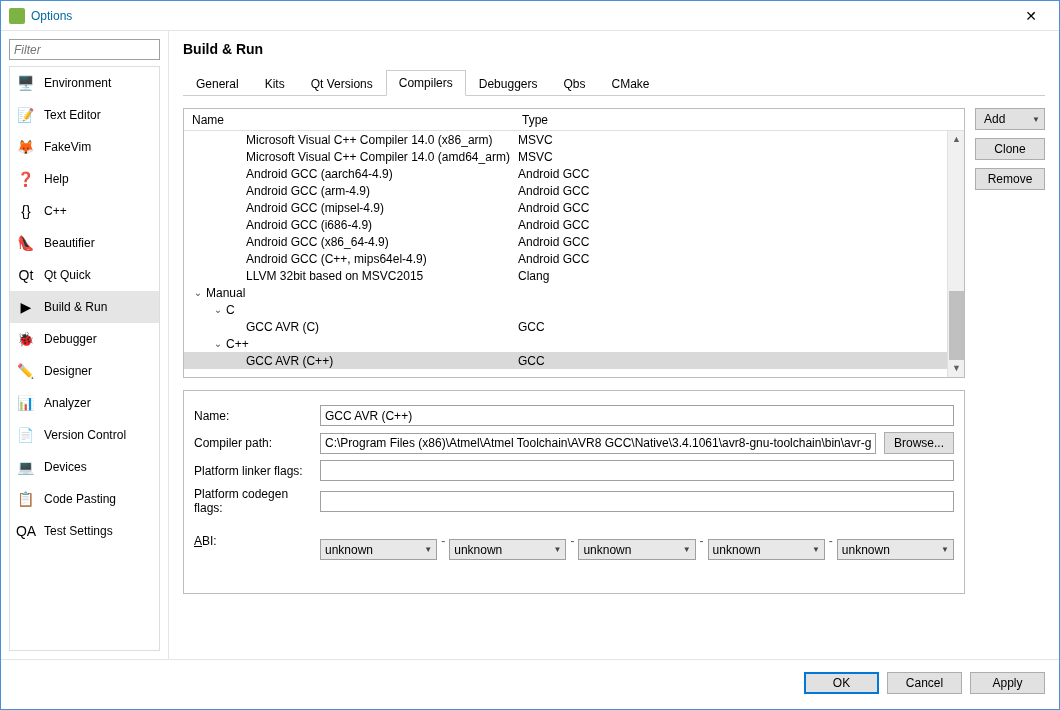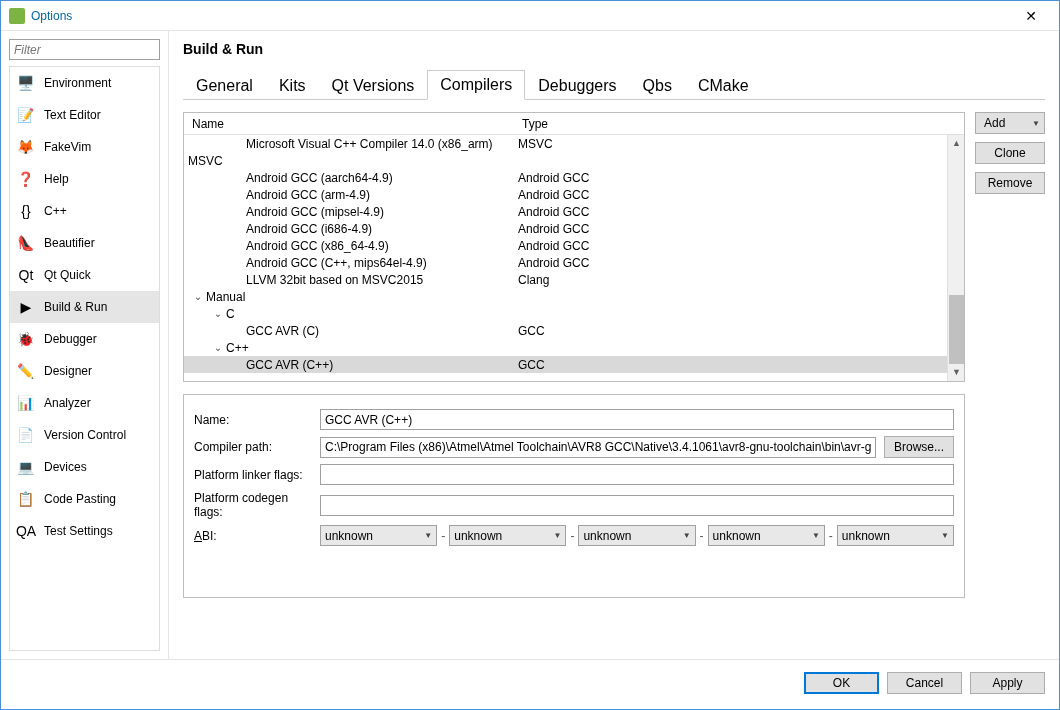--- a/index.html
+++ b/index.html
@@ -78,21 +78,21 @@
   display:flex;
   border-bottom:1px solid #ccc;
   align-items:flex-end;
   position:relative;
 }
 .tab {
   padding:5px 12px;
   border:1px solid transparent;
   border-bottom:none;
   cursor:pointer;
-  font-size:16px;
+  font-size:12px;
   margin-right:0;
   position:relative;
   top:1px;
 }
 .tab.selected {
   border:1px solid #ccc;
   border-bottom:1px solid #fff;
   background:#fff;
 }
 .tab-body {
@@ -186,21 +186,21 @@
   font-size:12px;
   background:#fff;
 }
 .sel { 
   height:21px; border:1px solid #a0a0a0; background:#e8e8e8;
   display:flex; align-items:center; justify-content:space-between;
   padding:0 4px; font-size:12px; cursor:pointer;
 }
 .sel .caret { font-size:8px; color:#444;}
 .abi-group { flex:1; display:flex; gap:4px; align-items:center;}
-.abi-group .sel { flex:1;}
+.abi-group .sel { flex:1;margin-top:18px;}
 .abi-sep { color:#555;}
 .footer {
   height:46px;
   display:flex;
   justify-content:flex-end;
   align-items:center;
   gap:8px;
   padding: 0 14px;
   border-top:1px solid #e5e5e5;
 }
@@ -305,20 +305,23 @@
             <div class="tree-col-type">Type</div>
           </div>
           <div class="tree-body" id="tree-body">
             <div class="tree-row">
                 <div class="tree-name-cell indent2">
                   <span>Microsoft Visual C++ Compiler 14.0 (x86_arm)</span>
                 </div>
                 <div class="tree-type-cell">MSVC</div>
               </div>
               <div class="tree-row">
+                <div class="tree-name-cell indent2">
+                  <span>Microsoft Visual C++ Compiler 14.0 (amd64_arm)</span>
+                </div>
                 <div class="tree-type-cell">MSVC</div>
               </div>
               <div class="tree-row">
                 <div class="tree-name-cell indent2">
                   <span>Android GCC (aarch64-4.9)</span>
                 </div>
                 <div class="tree-type-cell">Android GCC</div>
               </div>
               <div class="tree-row">
                 <div class="tree-name-cell indent2">

